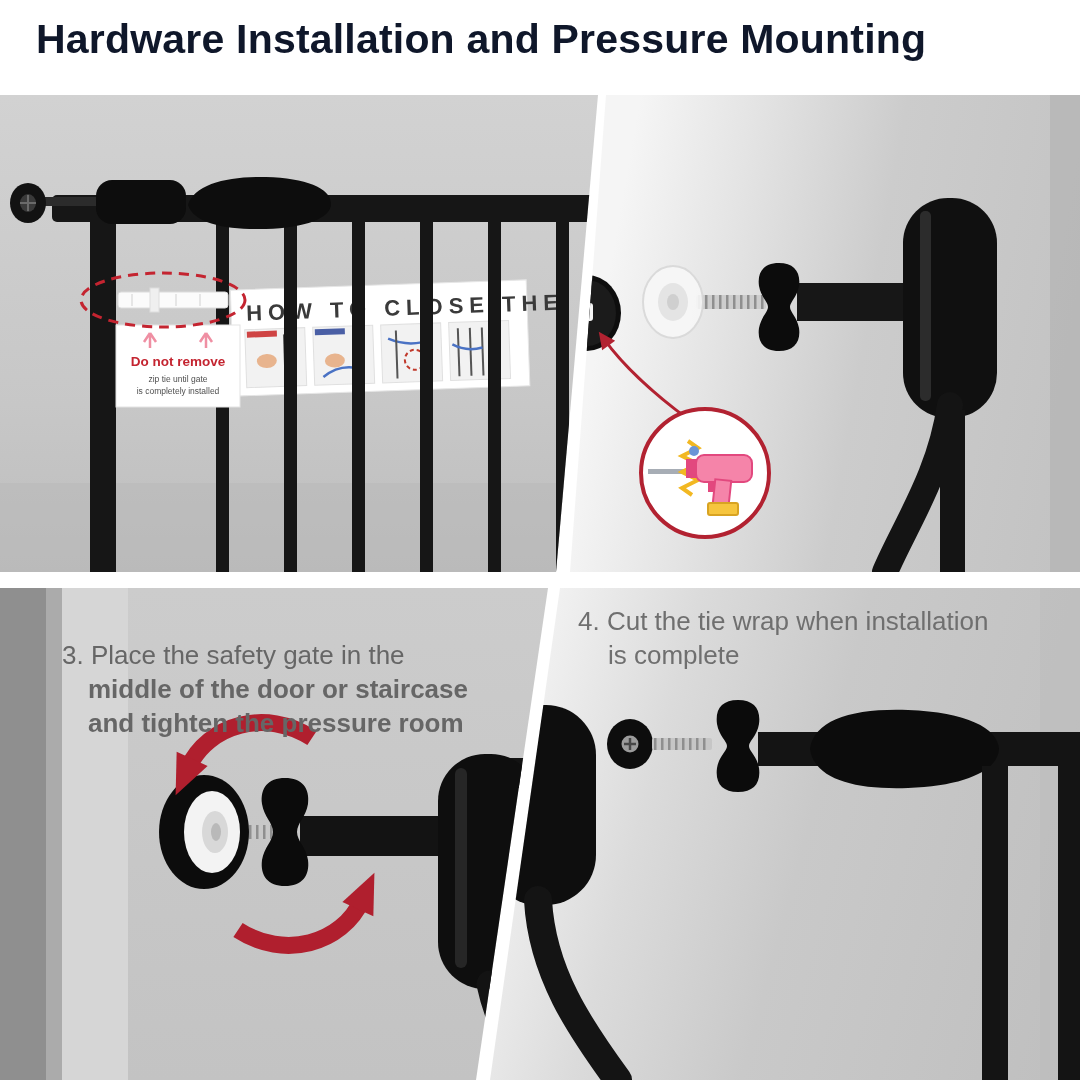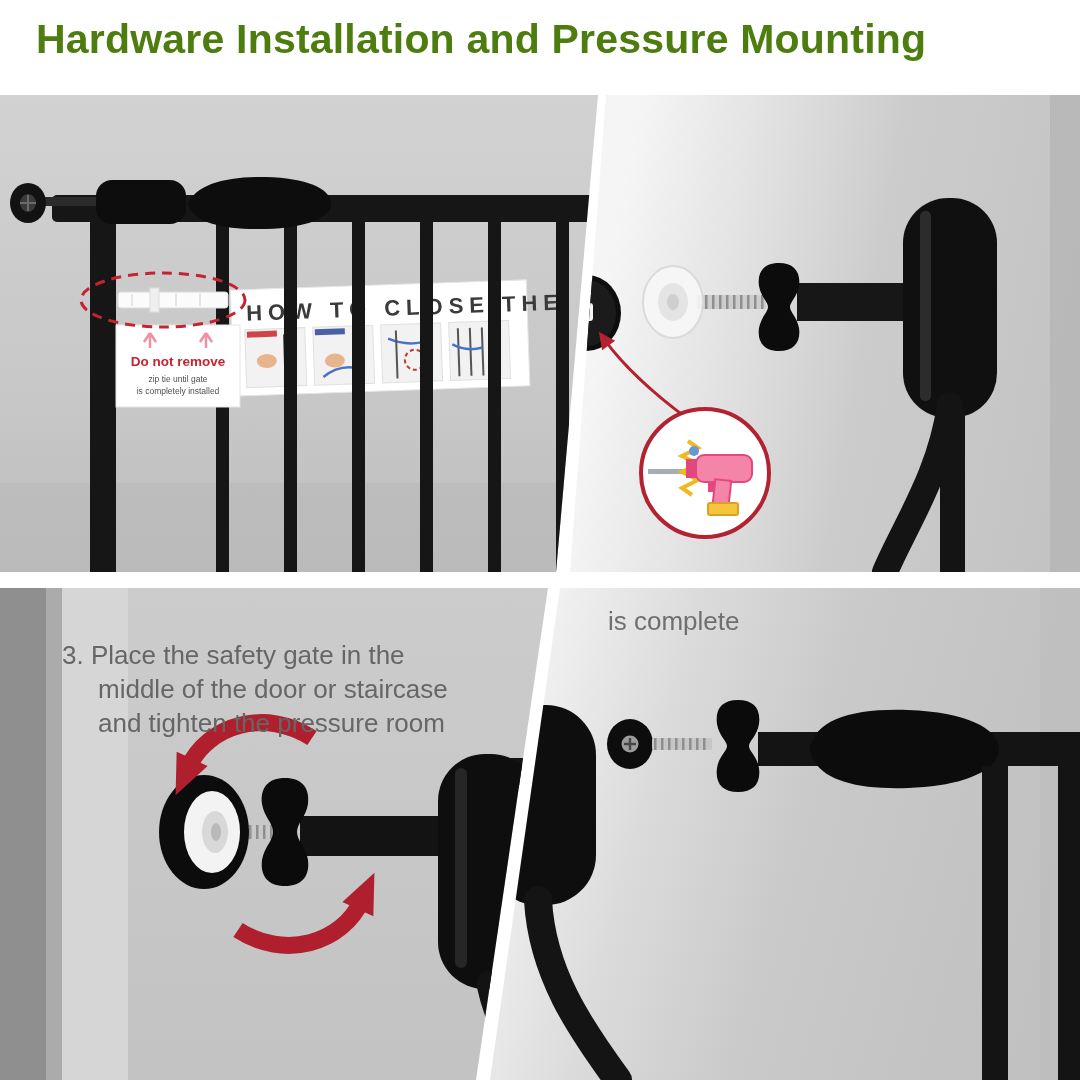--- a/index.html
+++ b/index.html
@@ -1,20 +1,20 @@
 <!DOCTYPE html>
 <html><head>
 <meta charset="utf-8">
 <style>
   html,body { margin:0; padding:0; background:#ffffff; }
   body { width:1080px; height:1080px; font-family:"Liberation Sans", sans-serif; }
   .page { position:relative; width:1080px; height:1080px; overflow:hidden; background:#ffffff; }
 
   .title { position:absolute; top:16px; left:36px; margin:0; font-size:41px; font-weight:700;
-           color:#4d7c0f; letter-spacing:0.2px; }
+           color:#0f172a; letter-spacing:0.2px; }
 
   .row { position:absolute; left:0; width:1080px; }
   .row1 { top:95px; height:477px; }
   .row2 { top:588px; height:492px; }
 
   .panel { position:absolute; inset:0; }
   .panel svg { position:absolute; inset:0; pointer-events:none; }
 
   .panel-tl { clip-path:polygon(0 0, 598px 0, 556px 100%, 0 100%);
               background:linear-gradient(180deg,#d2d2d2 0%,#c7c7c7 65%,#bdbdbd 100%); }
@@ -23,21 +23,21 @@
   .panel-bl { clip-path:polygon(0 0, 548px 0, 476px 100%, 0 100%);
               background:linear-gradient(180deg,#cccccc 0%,#c3c3c3 100%); }
   .panel-br { clip-path:polygon(560px 0, 1080px 0, 1080px 100%, 490px 100%);
               background:linear-gradient(105deg,#f1f1f1 46%,#dbdbdb 58%,#c9c9c9 72%,#bfbfbf 100%); }
 
   .step-text { position:absolute; font-size:26px; line-height:34px; color:#6f6f6f; font-weight:400; }
   .step-1 { left:14px; top:16px; color:#f8f8f8; }
   .step-2 { left:616px; top:14px; }
   .step-3 { left:62px; top:10px; color:#666666;margin-top:40px; }
   .step-4 { left:578px; top:16px; }
-  .indent-sm { padding-left:36px; }
+  .indent-sm { padding-left:26px;font-weight:bold; }
   .indent-md { padding-left:30px; }
 
   
   .strip-heading-text { font-family:"Liberation Sans",sans-serif; font-weight:700; font-size:22px;
                         letter-spacing:6px; fill:#3a3a3a; }
   .warn-heading-text  { font-family:"Liberation Sans",sans-serif; font-weight:700; font-size:13.5px; fill:#c42430; }
   .warn-line-text     { font-family:"Liberation Sans",sans-serif; font-size:8.5px; fill:#4f4f4f; }
 </style>
 </head>
 <body>
@@ -269,18 +269,19 @@
 
         <g>
           <rect x="758" y="144" width="322" height="34" fill="#141414"></rect>
           <path d="M810,161 C814,132 852,120 908,122 C966,124 998,140 999,161 C998,182 966,198 908,200 C852,202 814,190 810,161 Z" fill="#0c0c0c"></path>
           <rect x="982" y="178" width="26" height="314" fill="#141414"></rect>
           <rect x="1058" y="178" width="22" height="314" fill="#141414"></rect>
         </g>
       </svg>
 
       <div class="step-text step-4">
+        <div class="line">4. Cut the tie wrap when installation</div>
         <div class="line indent-md">is complete</div>
       </div>
     </section>
   </div>
 
 </div>
 
 </body></html>

